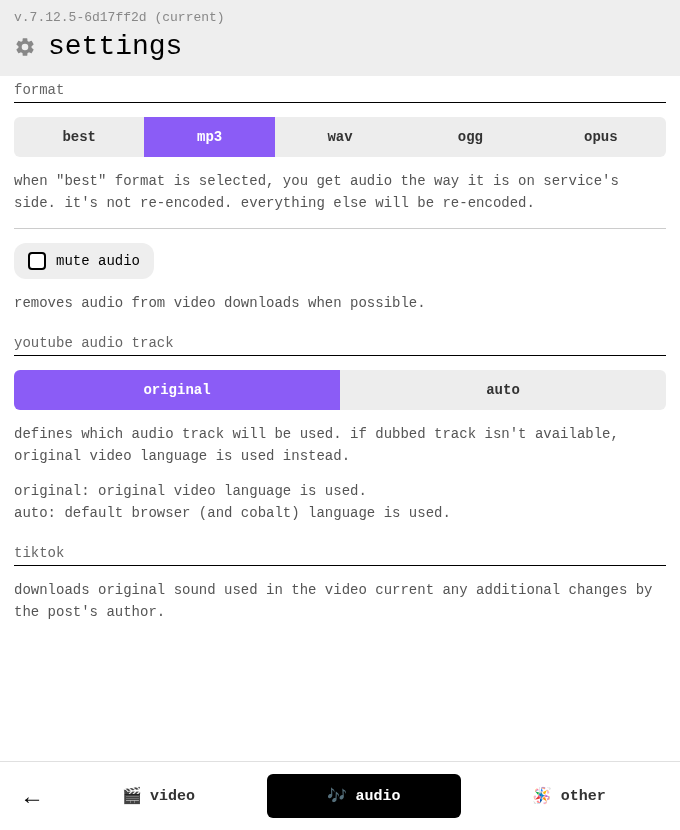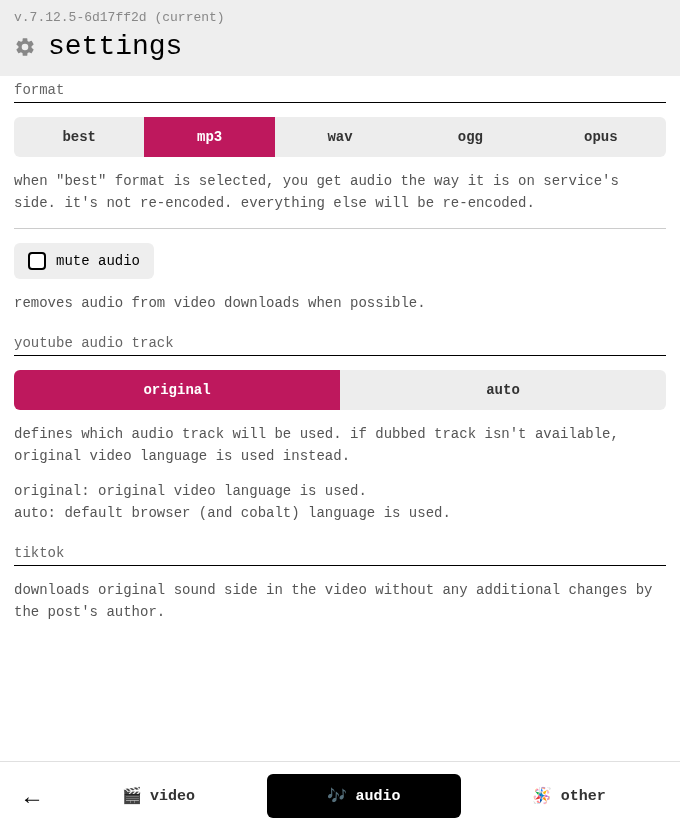--- a/index.html
+++ b/index.html
@@ -61,40 +61,40 @@
       background: #ededed;
       border: none;
       padding: 12px 0;
       font-family: inherit;
       font-size: 14px;
       font-weight: bold;
       color: #333;
       cursor: pointer;
     }
     .seg-btn.selected {
-      background: #be185d;
+      background: #8b5cf6;
       color: #fff;
     }
     .desc {
       font-size: 14px;
       color: #555;
       line-height: 1.55;
       margin-bottom: 14px;
     }
     .hr {
       border: none;
       border-top: 1px solid #ccc;
       margin: 6px 0 14px;
     }
     .checkbox-row {
       display: inline-flex;
       align-items: center;
       gap: 10px;
       background: #eeeeee;
-      border-radius: 6px;
+      border-radius: 12px;
       padding: 9px 14px;
       margin-bottom: 14px;
       cursor: pointer;
     }
     .checkbox {
       width: 18px;
       height: 18px;
       border: 2.5px solid #000;
       border-radius: 4px;
       background: #fff;
@@ -182,21 +182,21 @@
   <div class="section-label">youtube audio track</div>
   <div class="seg-group">
     <button class="seg-btn selected">original</button>
     <button class="seg-btn">auto</button>
   </div>
   <p class="desc">defines which audio track will be used. if dubbed track isn't available, original video language is used instead.</p>
   <p class="desc" style="white-space:pre-line;">original: original video language is used.
 auto: default browser (and cobalt) language is used.</p>
 
   <div class="section-label">tiktok</div>
-  <p class="desc">downloads original sound side in the video without any additional changes by the post's author.</p>
+  <p class="desc">downloads original sound used in the video current any additional changes by the post's author.</p>
 
 </div>
 
 <div class="footer">
   <button class="back-btn">
     <span>←</span>
   </button>
   <button class="tab">
     <span class="tab-icon">🎬</span>
     <span>video</span>

